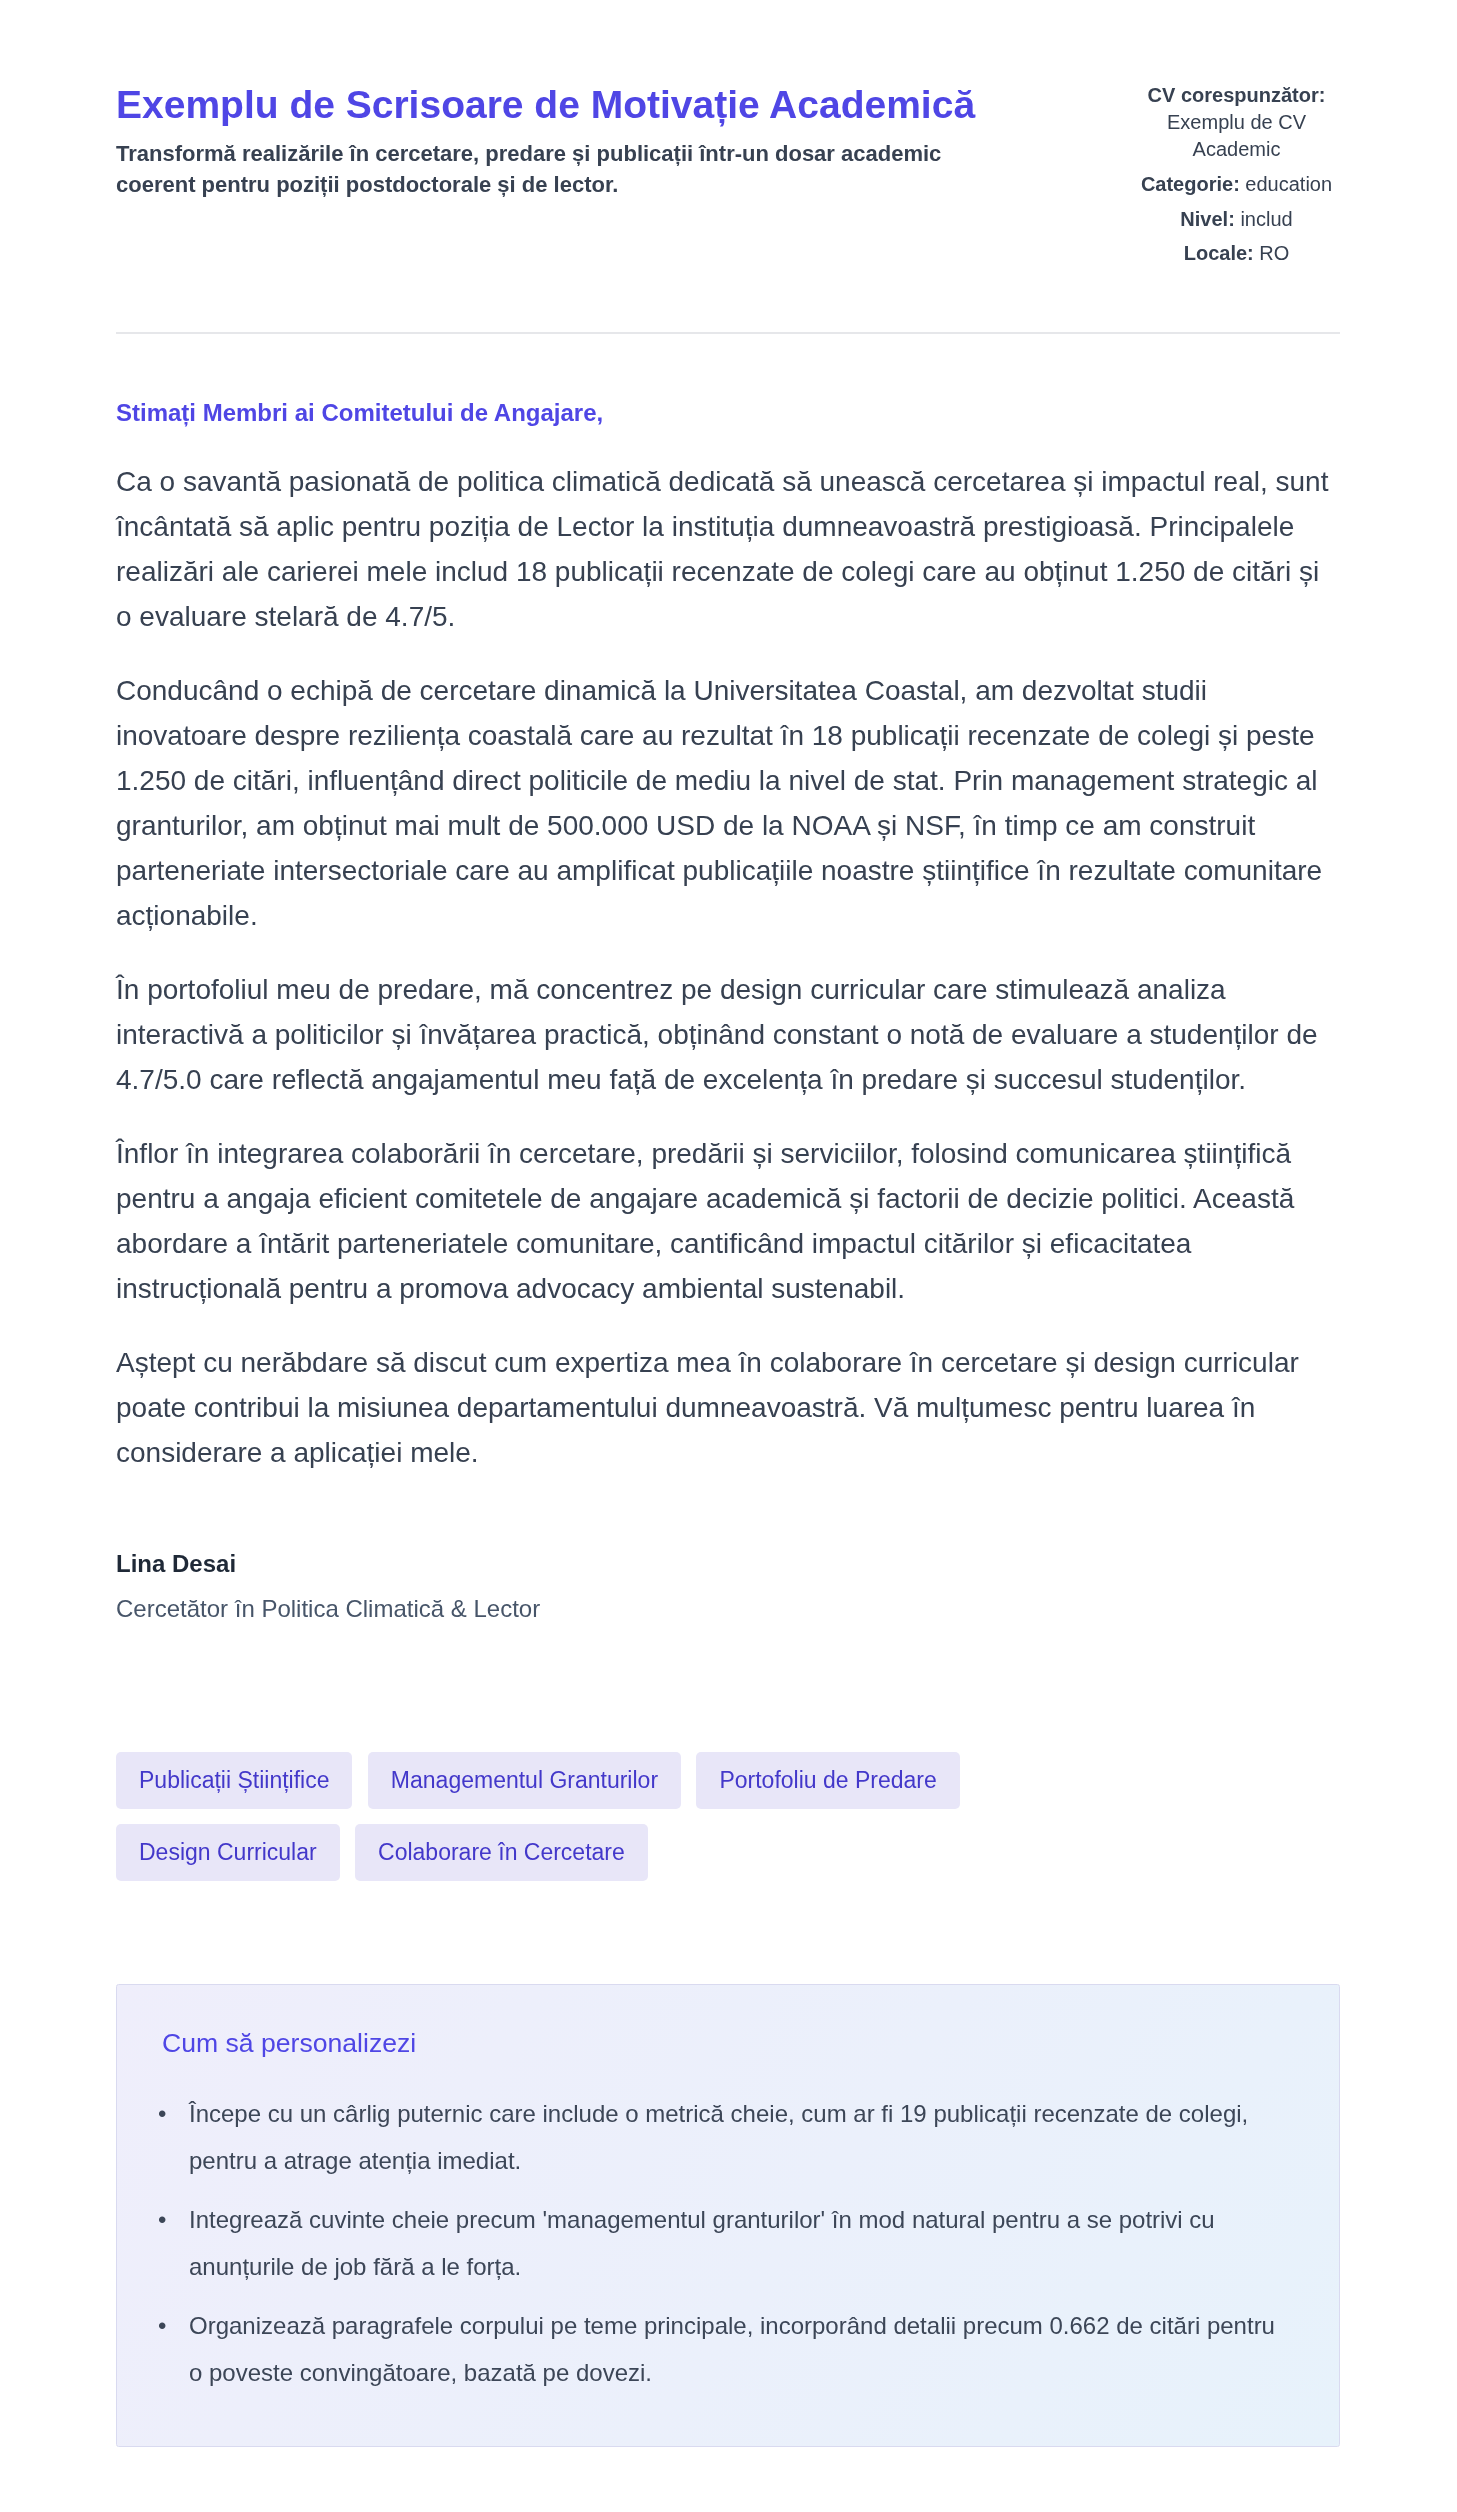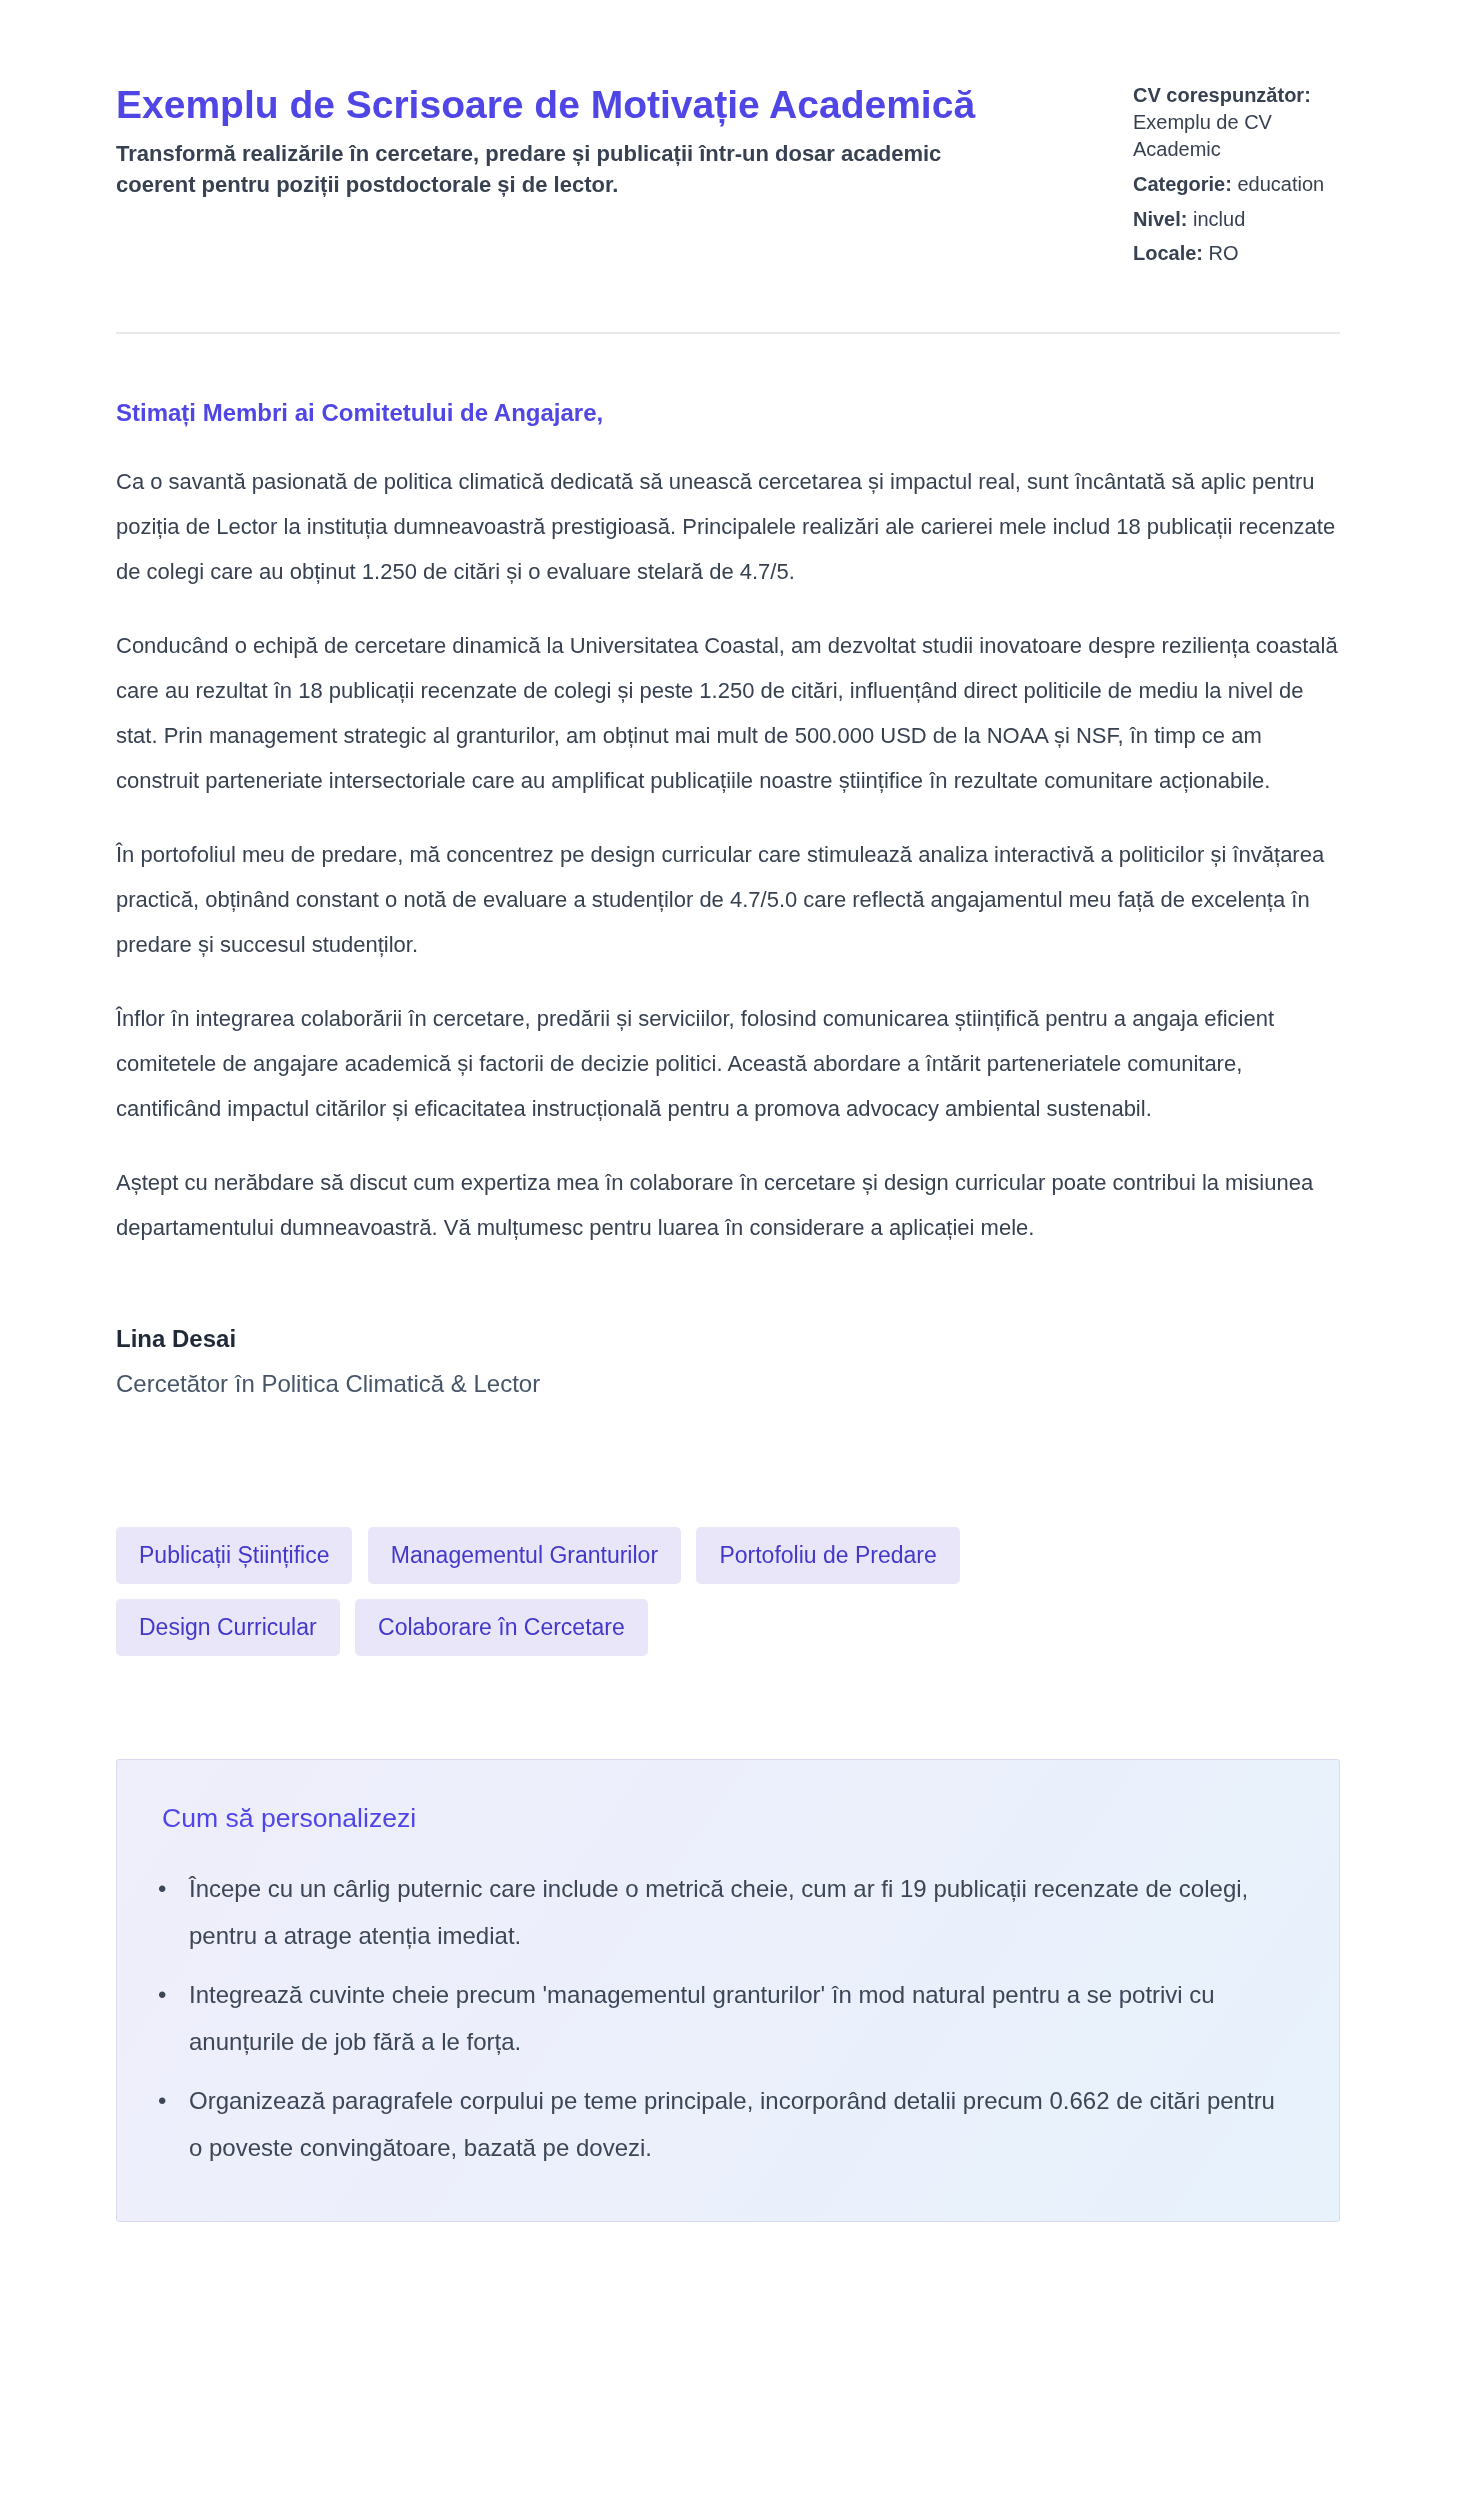--- a/index.html
+++ b/index.html
@@ -35,21 +35,21 @@
   .page-subtitle {
     margin: 8.6px 0 0;
     font-size: 22px;
     line-height: 1.4;
     font-weight: 700;
     color: #374151;
   }
   .meta {
     width: 207px;
     padding-top: 3.4px;
-    text-align: left;
+    text-align: center;
     font-size: 20px;
     line-height: 1.35;
     color: #374151;
   }
   .meta-row { margin-bottom: 7.7px; }
   .meta-label { font-weight: 700; }
   .header-divider {
     border: none;
     border-top: 2.6px solid #e6e7ea;
     margin: 57px 0 0;
@@ -57,21 +57,21 @@
   
   .greeting {
     margin: 62px 0 0;
     color: #4f46e5;
     font-weight: 700;
     font-size: 24px;
     line-height: 1.4;
   }
   .para {
     margin: 29px 0 0;
-    font-size: 22px;
+    font-size: 28px;
     line-height: 45px;
     color: #374151;
   }
   .sig-name {
     margin: 75px 0 0;
     font-size: 24px;
     font-weight: 700;
     color: #1f2937;
   }
   .sig-role {

